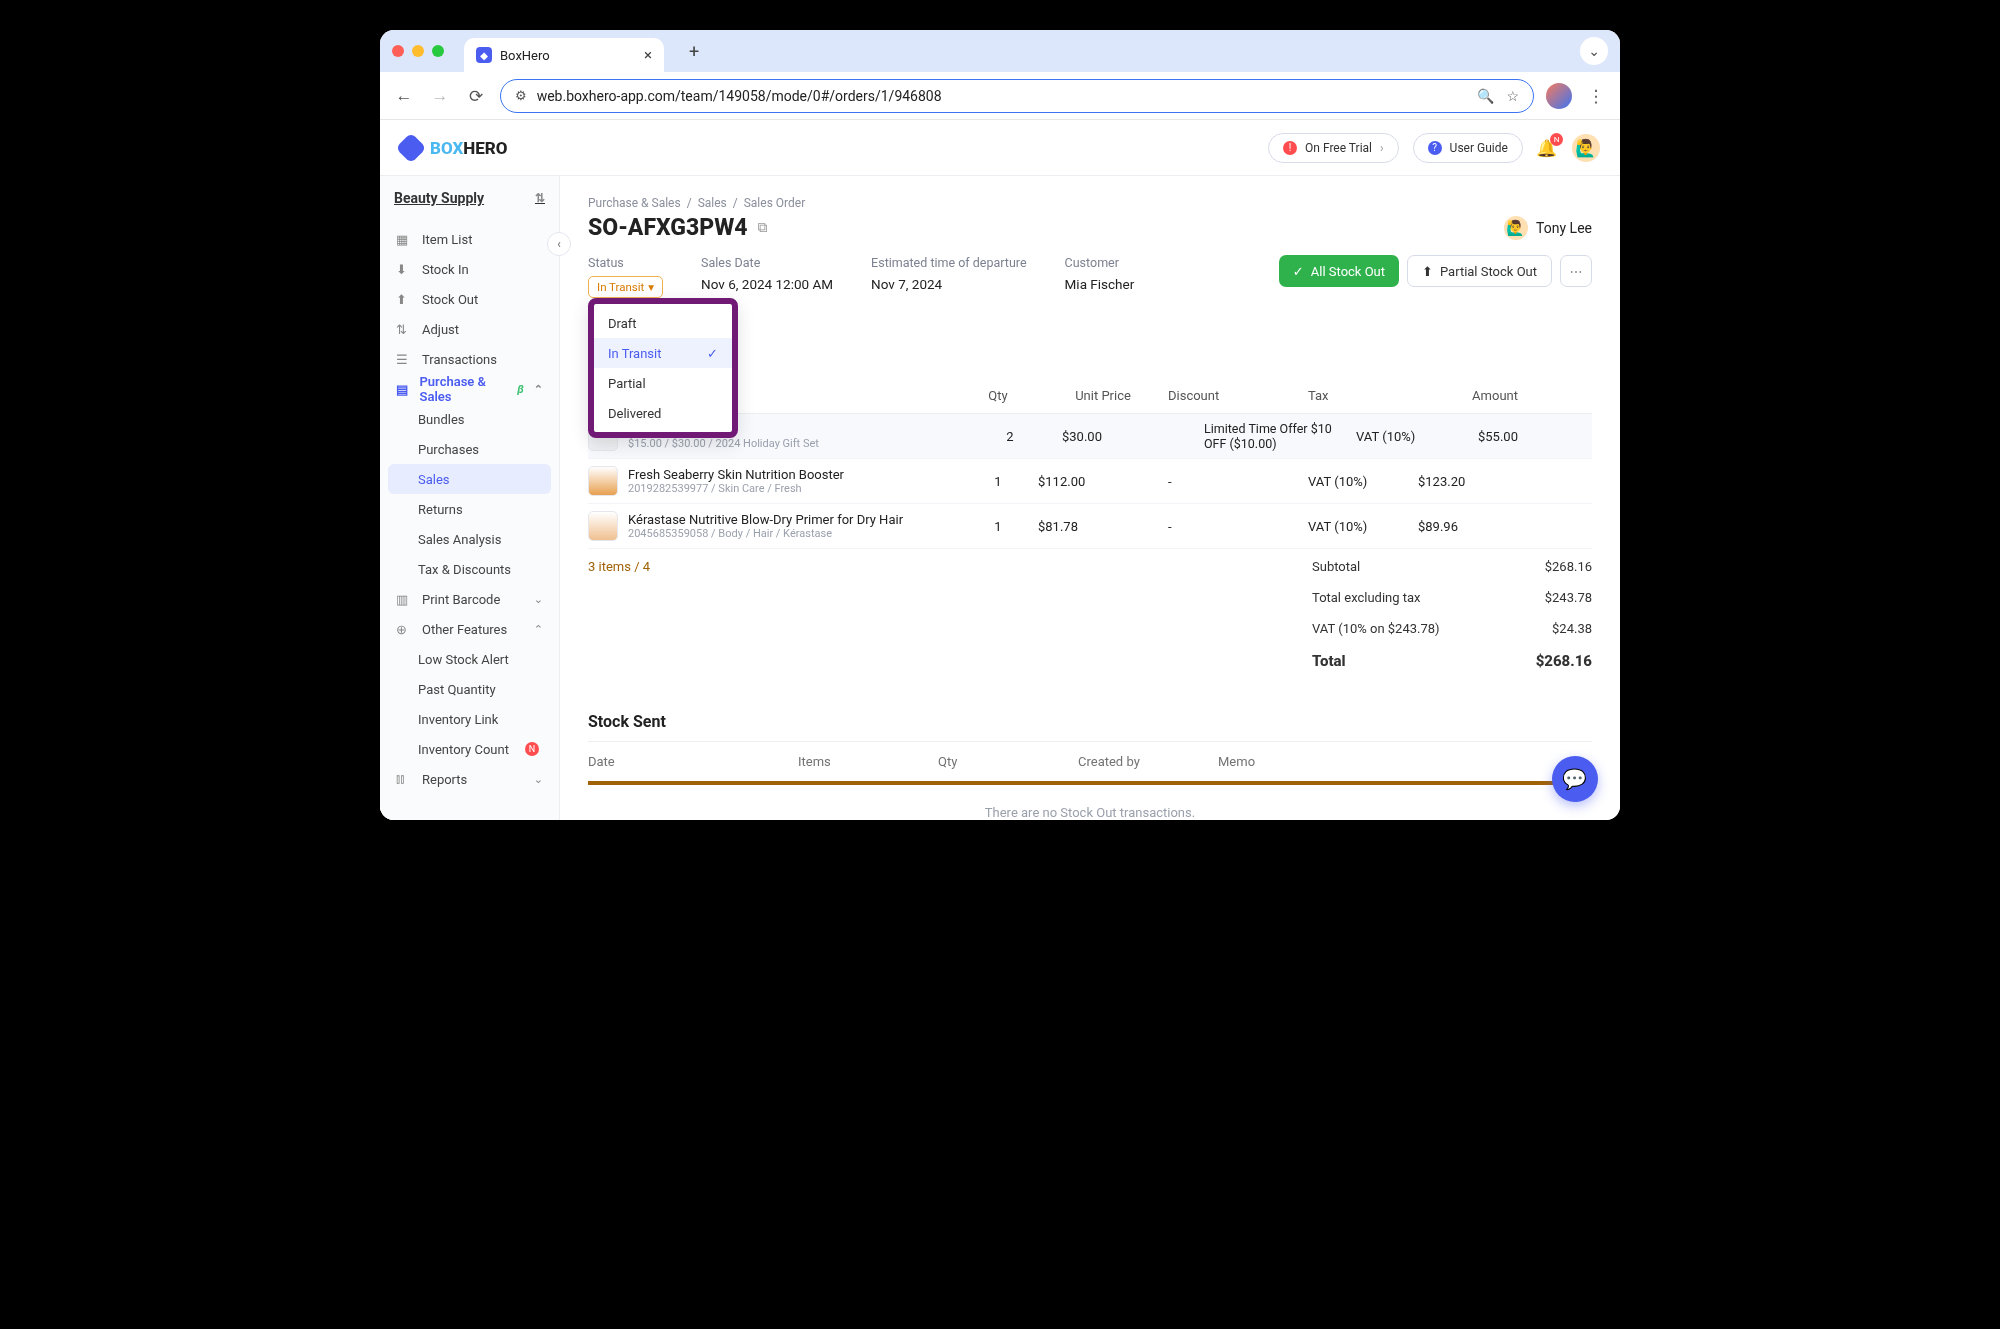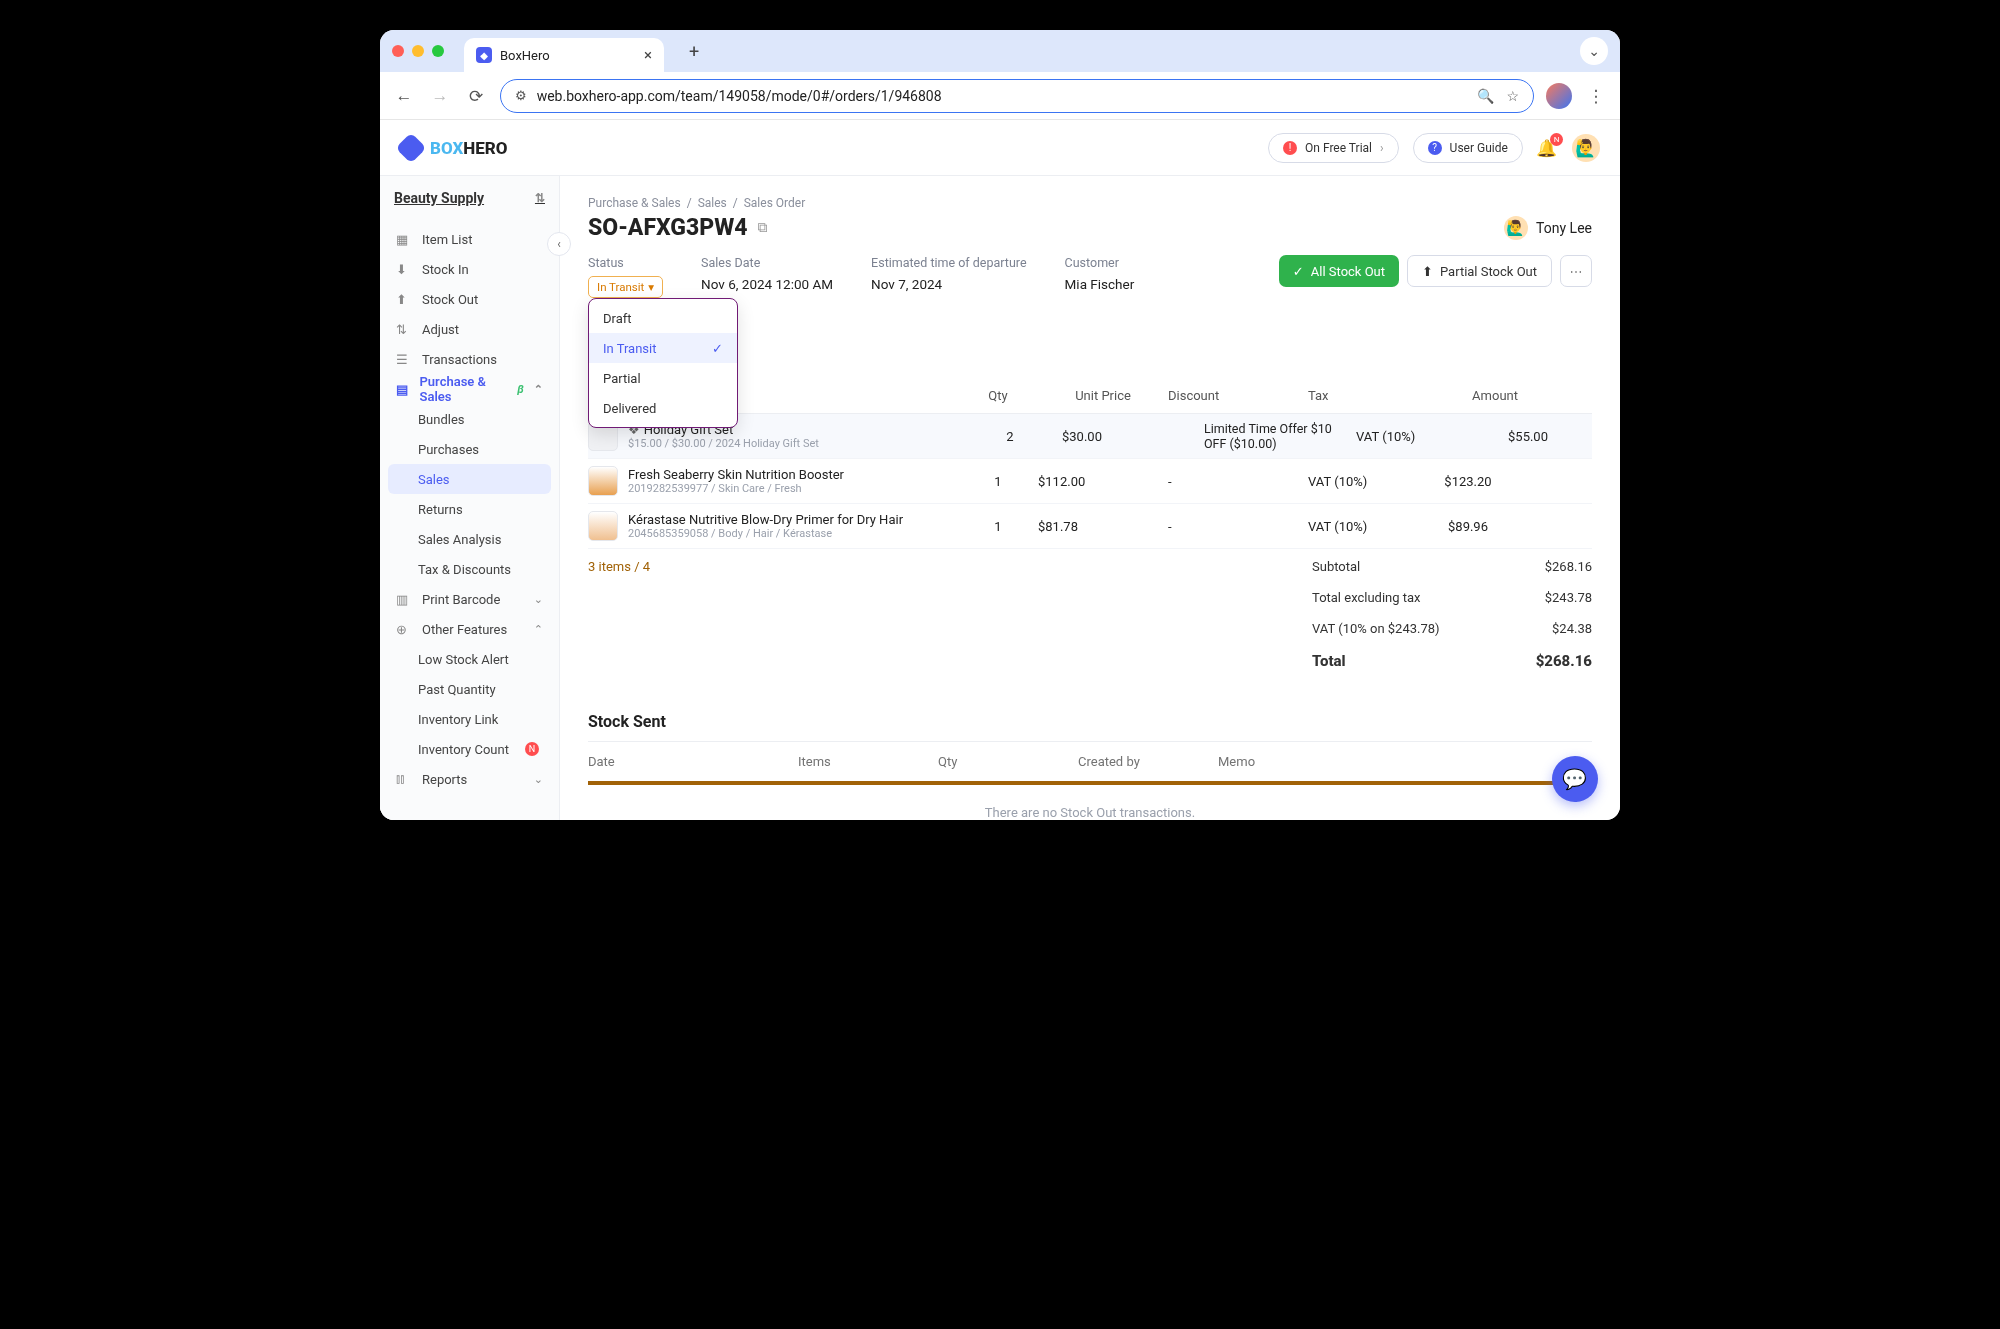--- a/index.html
+++ b/index.html
@@ -70,38 +70,38 @@
 .meta-value{ font-size:13.5px; color:#222;}
 .status-pill{ height:22px; border:1px solid #f0b050; color:#d97a00; border-radius:5px; padding:0 8px; font-size:11.5px; display:inline-flex; align-items:center; gap:4px; cursor:pointer; width:fit-content;}
 
 .actions{ margin-left:auto; display:flex; gap:8px; align-items:center;}
 .btn{ height:32px; border-radius:7px; padding:0 14px; font-size:13px; display:flex; align-items:center; gap:7px; cursor:pointer;}
 .btn.green{ background:#2fb24c; color:#fff; border:none;}
 .btn.outline{ background:#fff; border:1px solid #d7dbe7; color:#333;}
 .btn.icon{ width:32px; padding:0; justify-content:center; border:1px solid #d7dbe7; background:#fff; color:#666;}
 
 
-.dropdown{ position:absolute; left:28px; top:122px; width:150px; background:#fff; border:1px solid #701a75; border-radius:8px; box-shadow:0 6px 18px rgba(0,0,0,.12); padding:4px 0; z-index:5;}
+.dropdown{ position:absolute; left:28px; top:122px; width:150px; background:#fff; border:6px solid #701a75; border-radius:8px; box-shadow:0 6px 18px rgba(0,0,0,.12); padding:4px 0; z-index:5;}
 .dd-item{ height:30px; display:flex; align-items:center; padding:0 14px; font-size:13px; color:#333; cursor:pointer;}
 .dd-item.sel{ background:#eef2ff; color:#4b5cf0;}
 .dd-item .chk{ margin-left:auto; color:#4b5cf0; font-size:13px;}
 
 
 .tbl-hdr{ display:grid; grid-template-columns:370px 80px 130px 140px 110px 100px; border-bottom:1px solid #eceef2; padding:10px 4px 10px 0; font-size:13px; color:#555; margin-top:80px;}
 .tbl-hdr div:nth-child(2),.tbl-hdr div:nth-child(3){text-align:center;}
 .tbl-hdr div:nth-child(6){text-align:right;}
 .tbl-row{ display:grid; grid-template-columns:370px 80px 130px 140px 110px 100px; align-items:center; border-bottom:1px solid #f2f4f8; padding:7px 4px 7px 0; font-size:13px; color:#222;}
 .tbl-row.hover{ background:#f7f9fd;gap:12px;}
 .item-cell{ display:flex; gap:10px; align-items:center;}
 .thumb{ width:30px; height:30px; border-radius:5px; background:#f0f1f4; border:1px solid #e5e7ec;}
 .item-name{ font-size:13px;}
 .item-sub{ font-size:11px; color:#9aa0ac;}
 .tbl-row .c2{text-align:center;}
 .tbl-row .c3{text-align:left;}
-.tbl-row .c6{text-align:center;}
+.tbl-row .c6{text-align:left;}
 .bundle-icn{ color:#666; font-size:13px; margin-right:4px;}
 
 .sum-row{ display:flex; margin-top:10px; font-size:13px;}
 .sum-left{ color:#a16207;}
 .sum-right{ margin-left:auto; display:grid; grid-template-columns:200px 80px; row-gap:16px; color:#333;}
 .sum-right div:nth-child(even){ text-align:right;}
 .sum-right .tot{ font-weight:800; font-size:15px;}
 
 .section-h{ font-size:16px; font-weight:700; margin-top:42px; margin-bottom:10px; color:#222;}
 .ss-hdr{ display:grid; grid-template-columns:210px 140px 140px 140px auto; border-top:1px solid #eceef2; border-bottom:4px solid #a16207; padding:12px 0; font-size:13px; color:#737373;}

